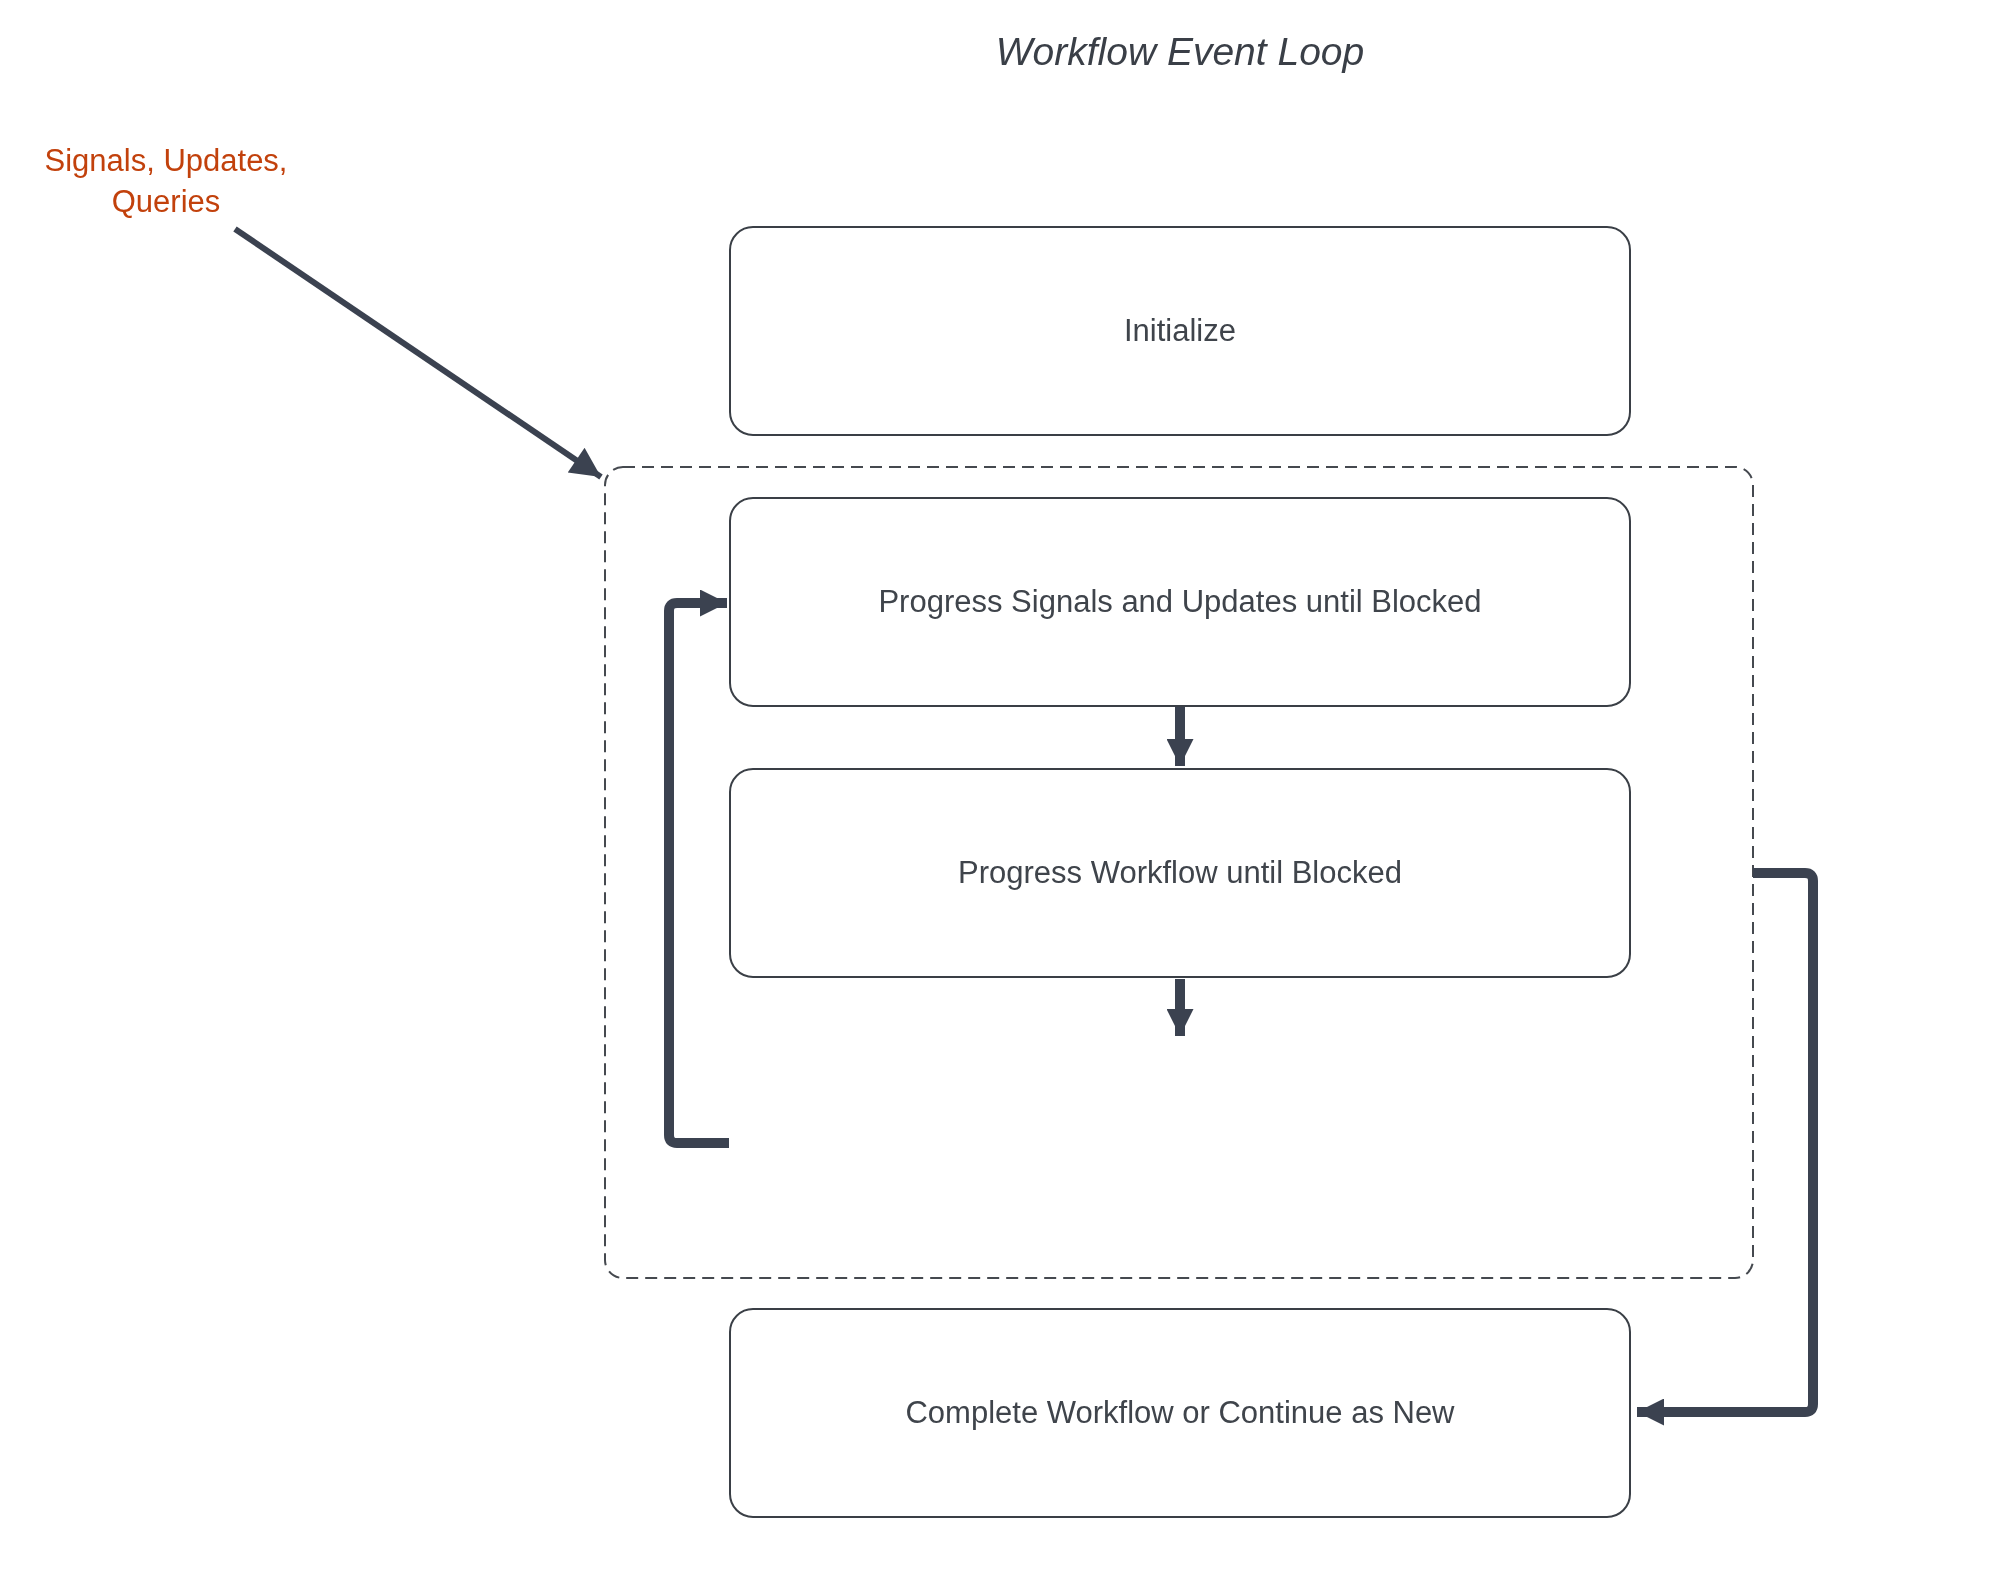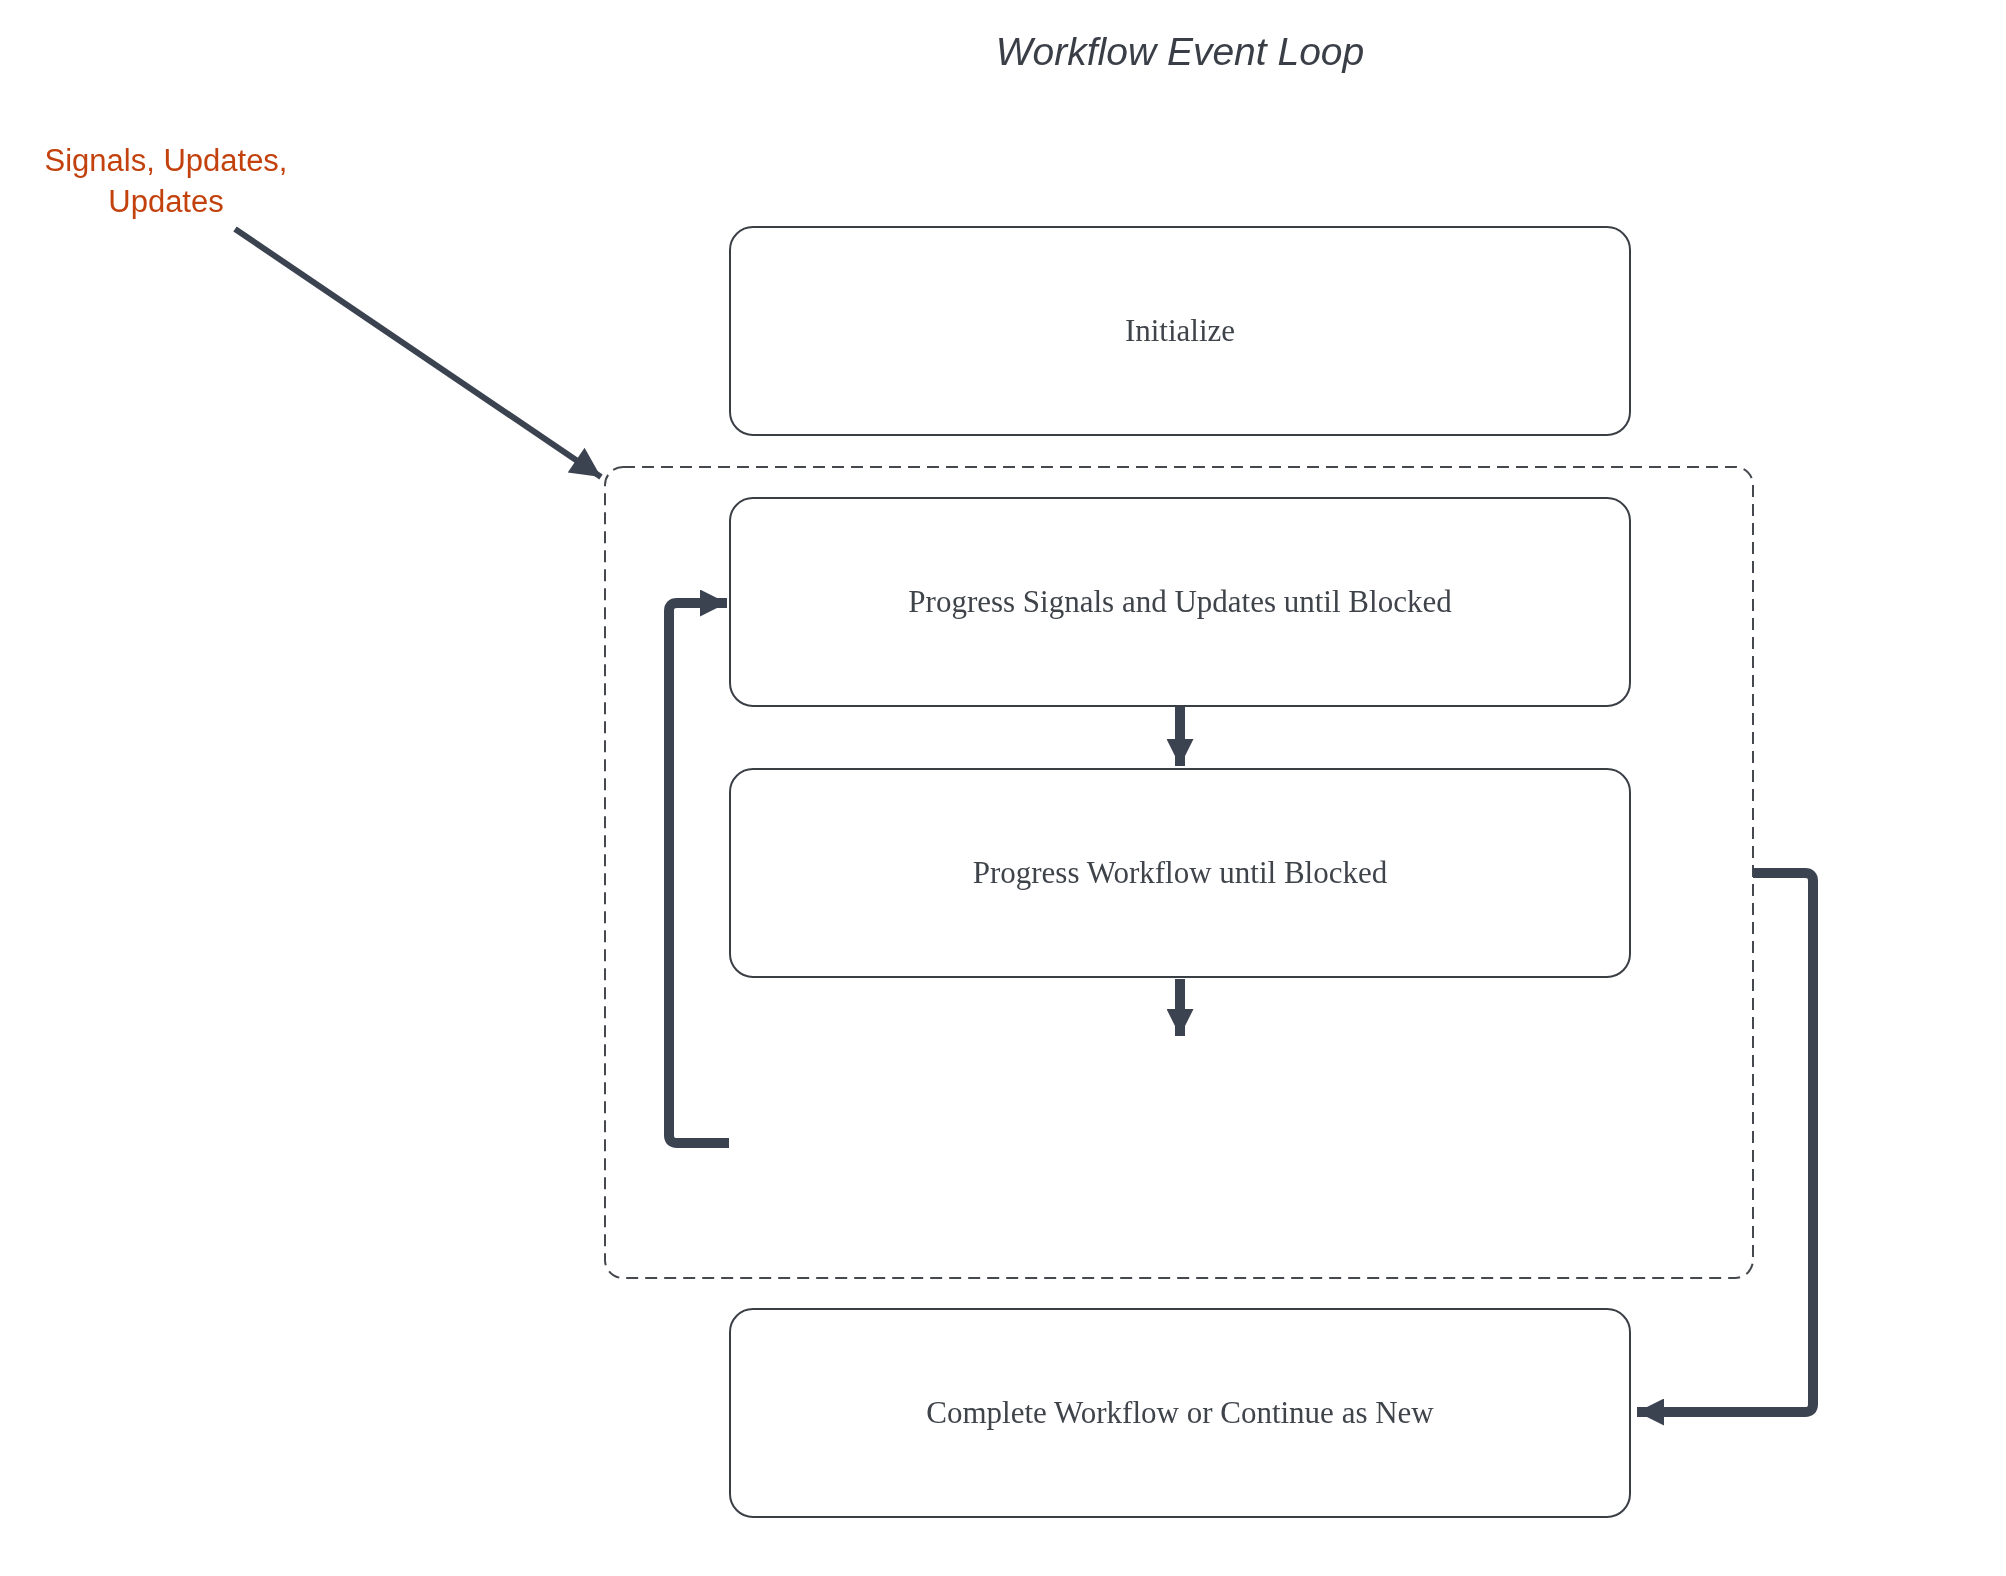--- a/index.html
+++ b/index.html
@@ -76,38 +76,37 @@
     border-radius: 24px;
     display: flex;
     align-items: center;
     justify-content: center;
   }
   .node-label {
     font-size: 31px;
     color: var(--text, #3f444b);
     text-align: center;
     white-space: nowrap;
-    font-family: Liberation Serif, serif;
   }
   .node-initialize        { top: 226px; }
   .node-progress-signals  { top: 497px; }
   .node-progress-workflow { top: 768px; }
   .node-execute-queries   { top: 1038px; }
   .node-complete          { top: 1308px; }
 </style>
 </head>
 <body>
 
 <div class="stage">
 
   <div class="diagram-title">Workflow Event Loop</div>
 
   <div class="annotation">
     <div>Signals, Updates,</div>
-    <div>Updates</div>
+    <div>Queries</div>
   </div>
 
   <svg class="connector-layer" viewBox="0 0 2006 1576">
     <defs>
       <marker id="ah10" viewBox="0 0 10 10" refX="10" refY="5" markerWidth="3.8" markerHeight="2.7" orient="auto-start-reverse">
         <path d="M0,0 L10,5 L0,10 Z" class="arrowhead-fill"></path>
       </marker>
       <marker id="ah6" viewBox="0 0 10 10" refX="10" refY="5" markerWidth="7.5" markerHeight="5" orient="auto-start-reverse">
         <path d="M0,0 L10,5 L0,10 Z" class="arrowhead-fill"></path>
       </marker>

